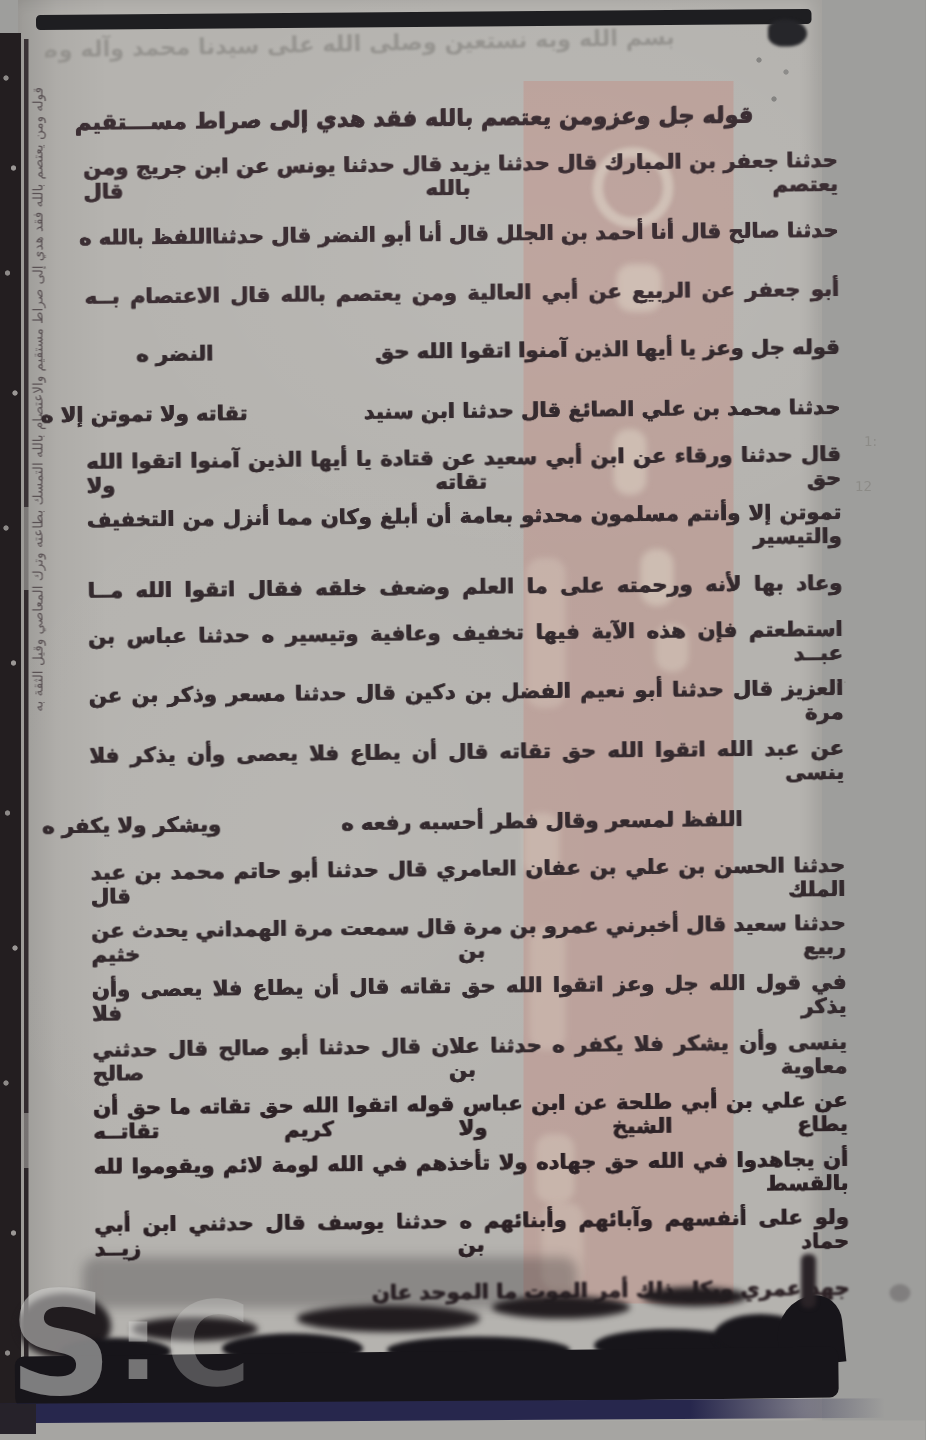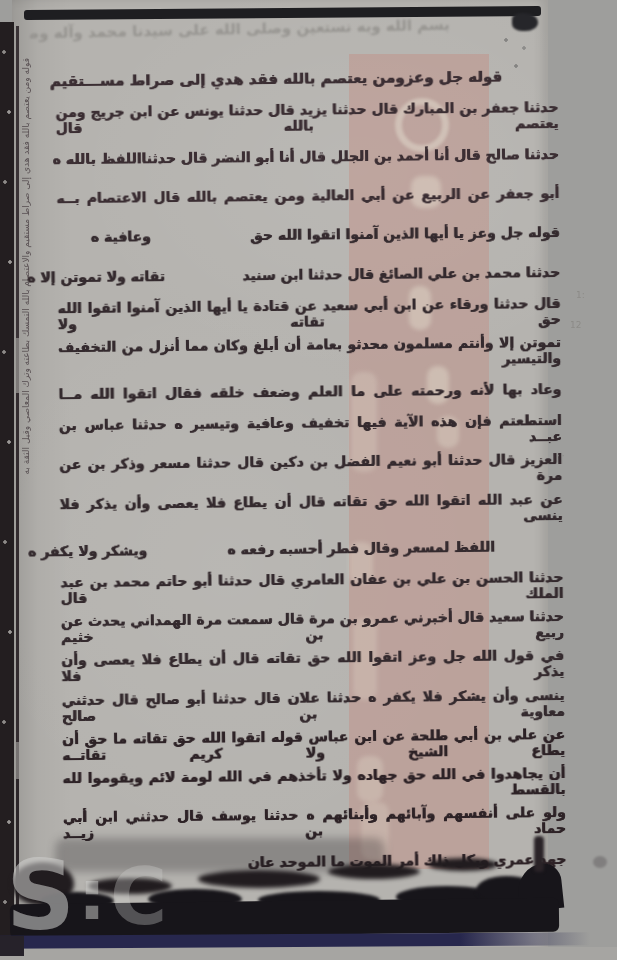--- a/index.html
+++ b/index.html
@@ -139,21 +139,21 @@
       <div class="line v-tail">
     <span class="main">حدثنا صالح قال أنا أحمد بن الجلل قال أنا أبو النضر قال حدثنا</span>
     <span class="tail">اللفظ بالله ە</span>
   </div>
       <div class="line v-normal">
     <span class="main full">أبو جعفر عن الربيع عن أبي العالية ومن يعتصم بالله قال الاعتصام بــه</span>
 
   </div>
       <div class="line v-tail">
     <span class="main">قوله جل وعز   يا أيها الذين آمنوا اتقوا الله حق</span>
-    <span class="tail">وعافية ە</span>
+    <span class="tail">النضر ە</span>
   </div>
       <div class="line v-tail">
     <span class="main">حدثنا محمد بن علي الصائغ قال حدثنا ابن سنيد</span>
     <span class="tail">تقاته ولا تموتن إلا ە</span>
   </div>
       <div class="line v-normal">
     <span class="main full">قال حدثنا ورقاء عن ابن أبي سعيد عن قتادة يا أيها الذين آمنوا اتقوا الله حق تقاته ولا</span>
 
   </div>
       <div class="line v-normal">

